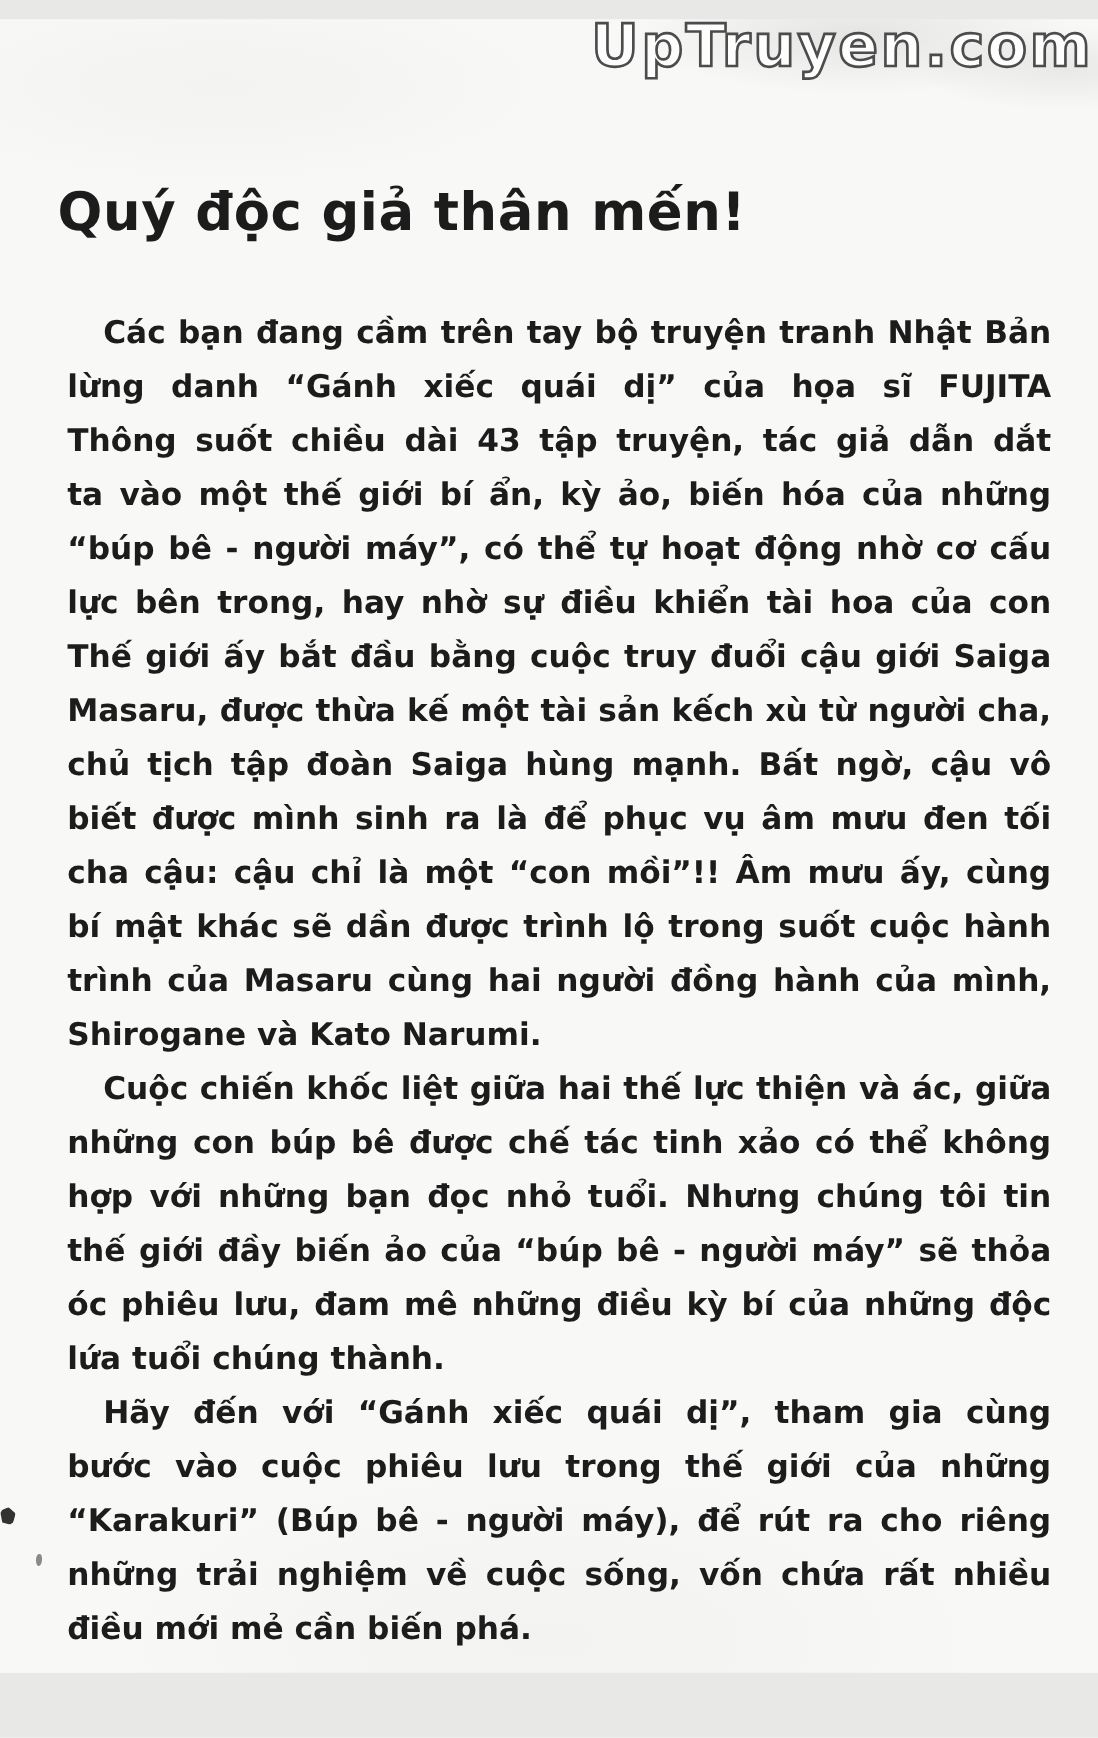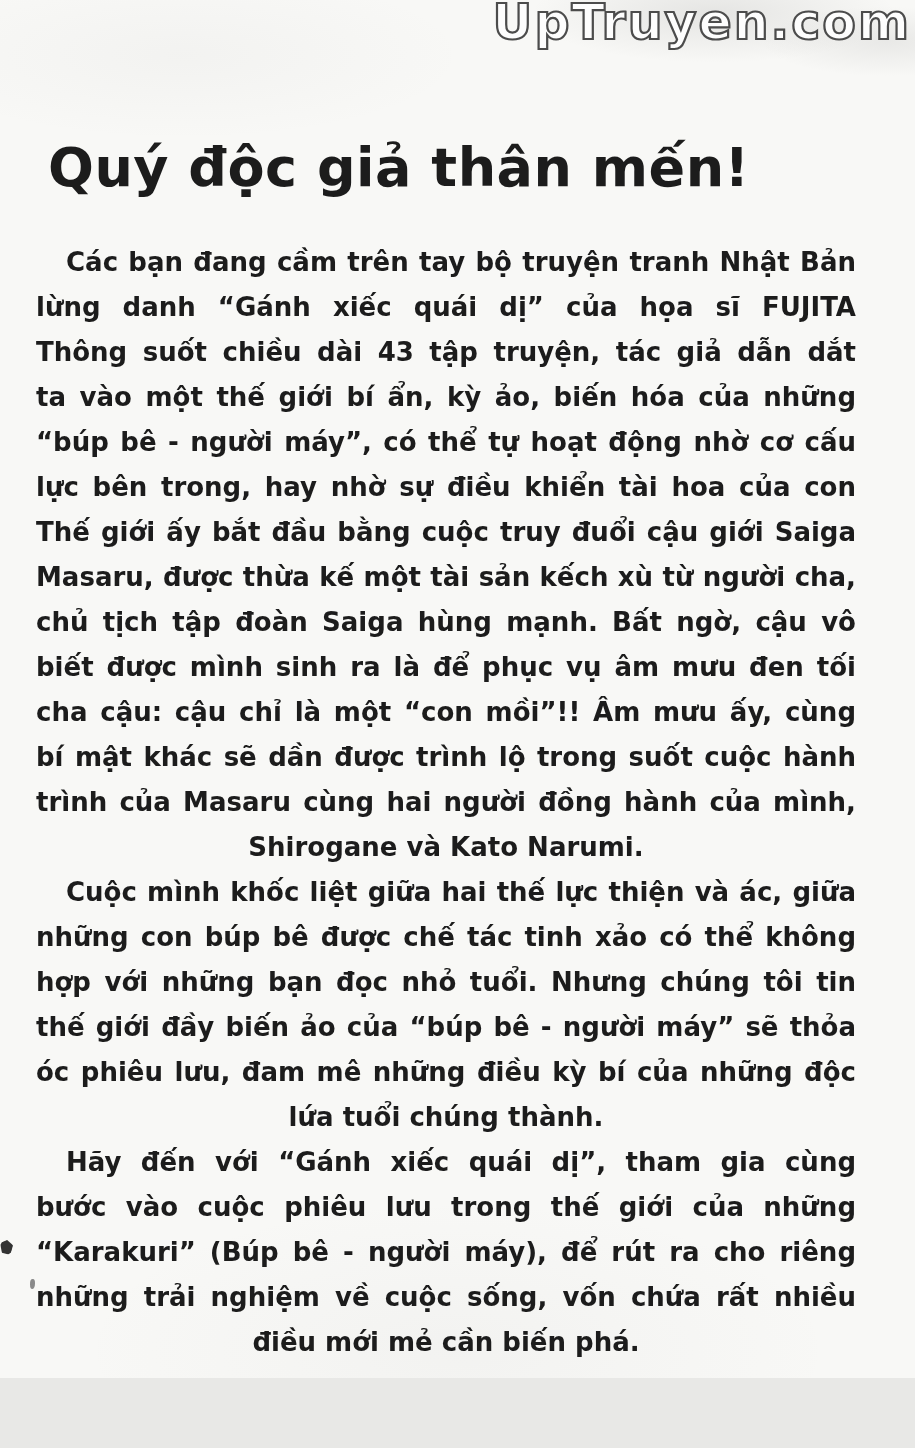--- a/index.html
+++ b/index.html
@@ -3,21 +3,21 @@
 <meta charset="utf-8">
 <style>
   * { box-sizing: border-box; }
   html, body { margin: 0; padding: 0; }
   body { background: #e8e8e6; }
 
   .page {
     position: relative;
     width: 915px;
     height: 1378px;
-    margin: 0 auto;
+    margin: 16px auto;
     overflow: hidden;
     font-family: "DejaVu Sans", sans-serif;
     color: #1c1c1c;
     background:
       radial-gradient(ellipse 260px 70px at 78% 1%, rgba(110,110,110,0.14), transparent 70%),
       radial-gradient(ellipse 180px 50px at 97% 3%, rgba(120,120,120,0.12), transparent 70%),
       radial-gradient(ellipse 400px 120px at 20% 4%, rgba(140,140,140,0.05), transparent 70%),
       radial-gradient(ellipse 500px 200px at 50% 98%, rgba(140,140,140,0.05), transparent 75%),
       #f8f8f6;
   }
@@ -33,43 +33,43 @@
     -webkit-text-stroke: 2.2px #4c4c4c;
     text-shadow: 0 0 1px rgba(60,60,60,0.55);
     white-space: nowrap;
   }
 
   .title {
     position: absolute;
     top: 136px;
     left: 48px;
     margin: 0;
-    font-size: 54px;
+    font-size: 44px;
     font-weight: bold;
     letter-spacing: 0.5px;
     white-space: nowrap;
   }
 
   .letter-body {
     position: absolute;
     top: 240px;
-    left: 36px;
+    left: 56px;
     width: 820px;
   }
 
   .line {
     font-size: 26px;
     font-weight: bold;
     line-height: 45px;
     height: 45px;
     overflow: hidden;
     letter-spacing: 0;
   }
   .line.justify { text-align: justify; text-align-last: justify; }
-  .line.left    { text-align: center; }
+  .line.left    { text-align: left; }
   .line.indent  { text-indent: 30px; }
 
   .signature {
     position: absolute;
     top: 1396px;
     right: 47px;
     font-size: 24px;
     font-weight: bold;
     white-space: nowrap;
   }
@@ -101,21 +101,21 @@
     <div class="line justify">“búp bê - người máy”, có thể tự hoạt động nhờ cơ cấu động</div>
     <div class="line justify">lực bên trong, hay nhờ sự điều khiển tài hoa của con người.</div>
     <div class="line justify">Thế giới ấy bắt đầu bằng cuộc truy đuổi cậu giới Saiga</div>
     <div class="line justify">Masaru, được thừa kế một tài sản kếch xù từ người cha, cố</div>
     <div class="line justify">chủ tịch tập đoàn Saiga hùng mạnh. Bất ngờ, cậu vô tình</div>
     <div class="line justify">biết được mình sinh ra là để phục vụ âm mưu đen tối của</div>
     <div class="line justify">cha cậu: cậu chỉ là một “con mồi”!! Âm mưu ấy, cùng nhiều</div>
     <div class="line justify">bí mật khác sẽ dần được trình lộ trong suốt cuộc hành</div>
     <div class="line justify">trình của Masaru cùng hai người đồng hành của mình,</div>
     <div class="line left">Shirogane và Kato Narumi.</div>
-    <div class="line justify indent">Cuộc mình khốc liệt giữa hai thế lực thiện và ác, giữa</div>
+    <div class="line justify indent">Cuộc chiến khốc liệt giữa hai thế lực thiện và ác, giữa</div>
     <div class="line justify">những con búp bê được chế tác tinh xảo có thể không thích</div>
     <div class="line justify">hợp với những bạn đọc nhỏ tuổi. Nhưng chúng tôi tin chắc,</div>
     <div class="line justify">thế giới đầy biến ảo của “búp bê - người máy” sẽ thỏa mãn</div>
     <div class="line justify">óc phiêu lưu, đam mê những điều kỳ bí của những độc giả</div>
     <div class="line left">lứa tuổi chúng thành.</div>
     <div class="line justify indent">Hãy đến với “Gánh xiếc quái dị”, tham gia cùng Masaru</div>
     <div class="line justify">bước vào cuộc phiêu lưu trong thế giới của những</div>
     <div class="line justify">“Karakuri” (Búp bê - người máy), để rút ra cho riêng mình</div>
     <div class="line justify">những trải nghiệm về cuộc sống, vốn chứa rất nhiều những</div>
     <div class="line left">điều mới mẻ cần biến phá.</div>

